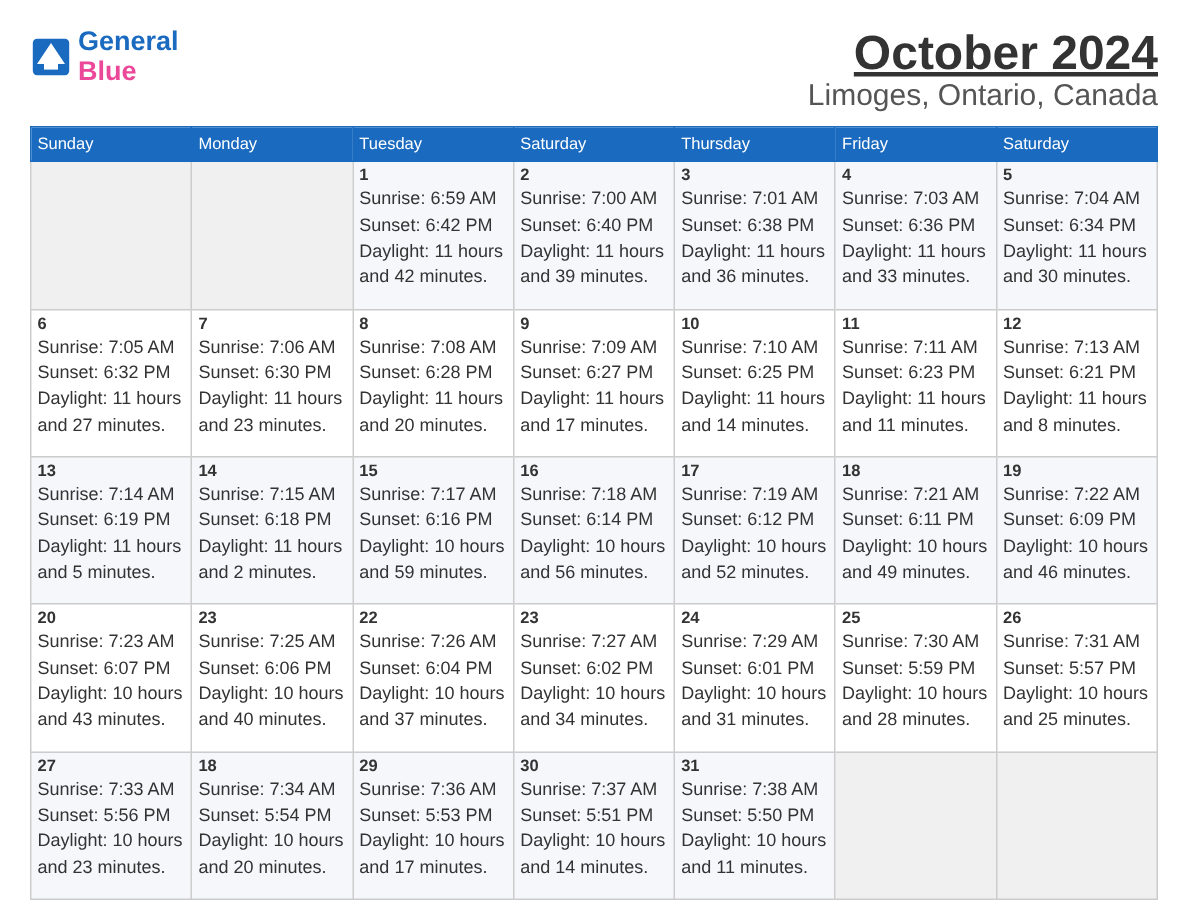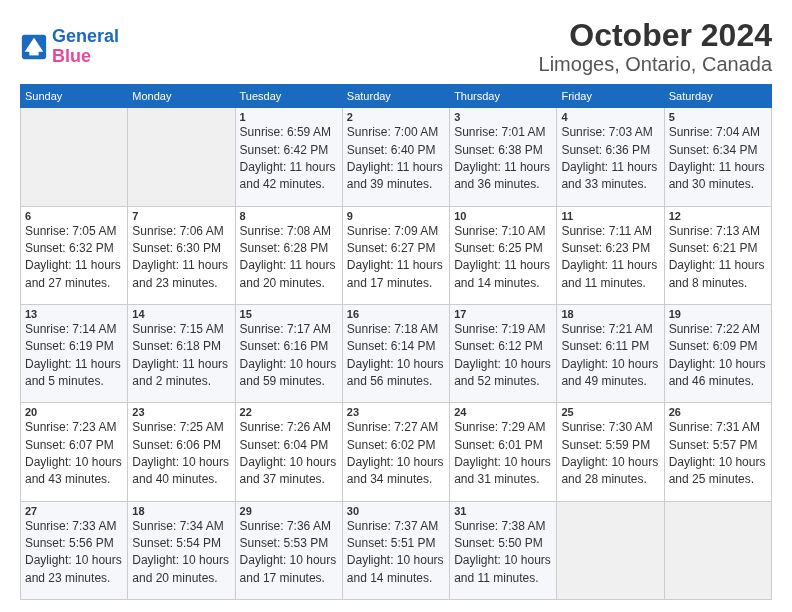--- a/index.html
+++ b/index.html
@@ -13,21 +13,21 @@
     .page {
       width: 792px;
       height: 612px;
       padding: 18px 20px 12px 20px;
       display: flex;
       flex-direction: column;
     }
     .header {
       display: flex;
       justify-content: space-between;
-      align-items: center;
+      align-items: flex-start;
       margin-bottom: 8px;
     }
     .logo {
       display: flex;
       align-items: center;
     }
     .logo-text {
       font-size: 18px;
       font-weight: bold;
       color: #333;
@@ -42,20 +42,21 @@
       margin-right: 4px;
     }
     .title-block {
       text-align: right;
     }
     .month-title {
       font-size: 32px;
       font-weight: bold;
       color: #333;
       line-height: 1.1;
+      text-decoration: underline;
     }
     .location {
       font-size: 20px;
       color: #555;
     }
     .calendar {
       flex: 1;
       border: 1px solid #ccc;
       border-collapse: collapse;
       width: 100%;

